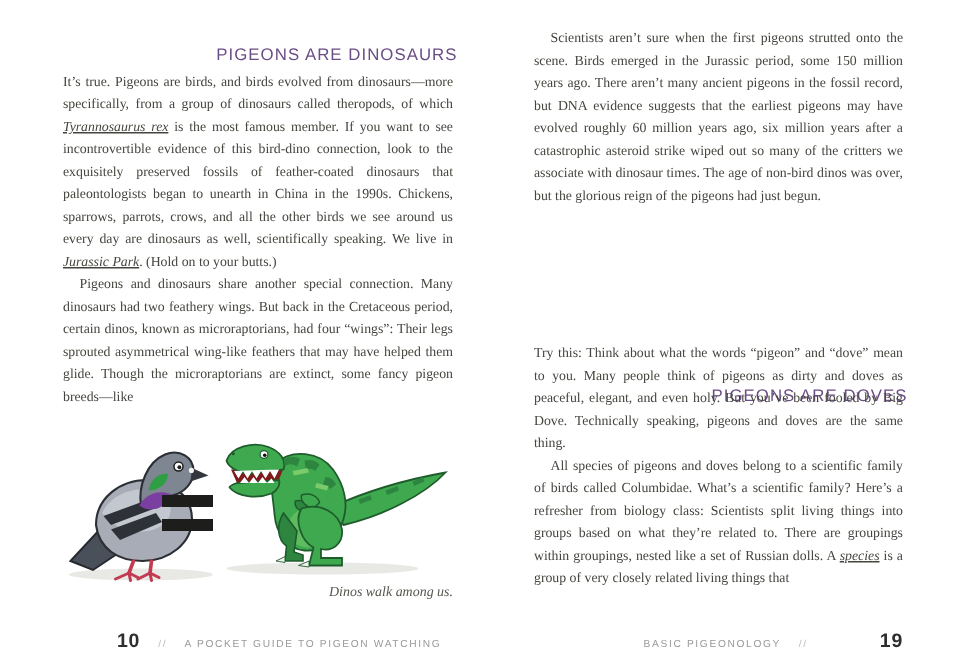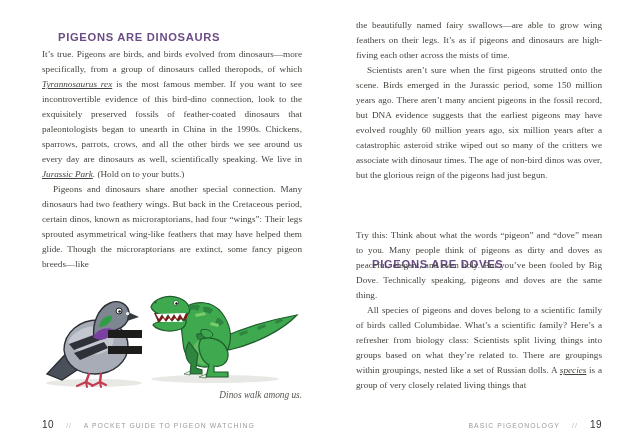--- a/index.html
+++ b/index.html
@@ -4,22 +4,22 @@
 <style>
   html,body { margin:0; padding:0; background:#ffffff; }
   .spread {
     position:relative; width:640px; height:448px; background:#ffffff;
     font-family:"Liberation Serif", serif; color:#45453f; overflow:hidden;
   }
   .col { position:absolute; top:0; }
   .col-left  { left:42px;  width:260px; }
   .col-right { left:356px; width:246px; }
   .heading {
-    position:absolute; left:16px; width:100%; margin:0; text-align:left;
-    font-family:"Liberation Sans", sans-serif; font-weight:bold;
+    position:absolute; left:3px; width:100%; margin:0; text-align:right;
+    font-family:"Liberation Sans", sans-serif; font-weight:normal;
     font-size:11.2px; letter-spacing:0.7px; color:#6b4d86;
   }
   #heading-left  { top:31px; }
   #heading-right { top:226px;margin-top:32px; }
   .body-block { position:absolute; left:0; width:100%; font-size:9.2px; line-height:15px; }
   #left-body        { top:47px; }
   #right-body-top   { top:18px; }
   #right-body-bottom{ top:228px; }
   .para { text-align:justify; margin:0; }
   .para.ind { text-indent:11px; }
@@ -35,21 +35,21 @@
   .caption {
     position:absolute; left:0; top:390px; width:100%; text-align:right;
     font-style:italic; font-size:9.3px; color:#55554f;
   }
   .footer {
     position:absolute; top:419px; font-family:"Liberation Sans", sans-serif;
     font-size:6.8px; letter-spacing:1.1px; color:#9a9a9a; white-space:nowrap;
   }
   .footer-left  { left:42px; }
   .footer-right { right:38px; text-align:right; }
-  .pagenum { font-weight:normal; color:#2e2e2e; font-size:10px; letter-spacing:0.5px; }
+  .pagenum { font-weight:bold; color:#2e2e2e; font-size:13px; letter-spacing:0.5px;margin-left:36px; }
   .fsep { color:#bcbcbc; margin:0 9px; }
 </style>
 </head>
 <body>
 
 <div class="spread">
 
   <section class="col col-left">
     <h1 class="heading" id="heading-left">PIGEONS ARE DINOSAURS</h1>
 
@@ -129,21 +129,20 @@
           </g>
         </svg>
       </div>
     </figure>
 
     <figcaption class="caption">Dinos walk among us.</figcaption>
   </section>
 
   <section class="col col-right">
     <div class="body-block" id="right-body-top">
-        <p class="para">the beautifully named fairy swallows—are able to grow wing feathers on their legs. It’s as if pigeons and dinosaurs are high-fiving each other across the mists of time.</p>
         <p class="para ind">Scientists aren’t sure when the first pigeons strutted onto the scene. Birds emerged in the Jurassic period, some 150 million years ago. There aren’t many ancient pigeons in the fossil record, but DNA evidence suggests that the earliest pigeons may have evolved roughly 60 million years ago, six million years after a catastrophic asteroid strike wiped out so many of the critters we associate with dinosaur times. The age of non-bird dinos was over, but the glorious reign of the pigeons had just begun.</p>
       </div>
 
     <h1 class="heading" id="heading-right">PIGEONS ARE DOVES</h1>
 
     <div class="body-block" id="right-body-bottom">
         <p class="para">Try this: Think about what the words “pigeon” and “dove” mean to you. Many people think of pigeons as dirty and doves as peaceful, elegant, and even holy. But you’ve been fooled by Big Dove. Technically speaking, pigeons and doves are the same thing.</p>
         <p class="para ind">All species of pigeons and doves belong to a scientific family of birds called Columbidae. What’s a scientific family? Here’s a refresher from biology class: Scientists split living things into groups based on what they’re related to. There are groupings within groupings, nested like a set of Russian dolls. A <i>species</i> is a group of very closely related living things that</p>
       </div>
   </section>

